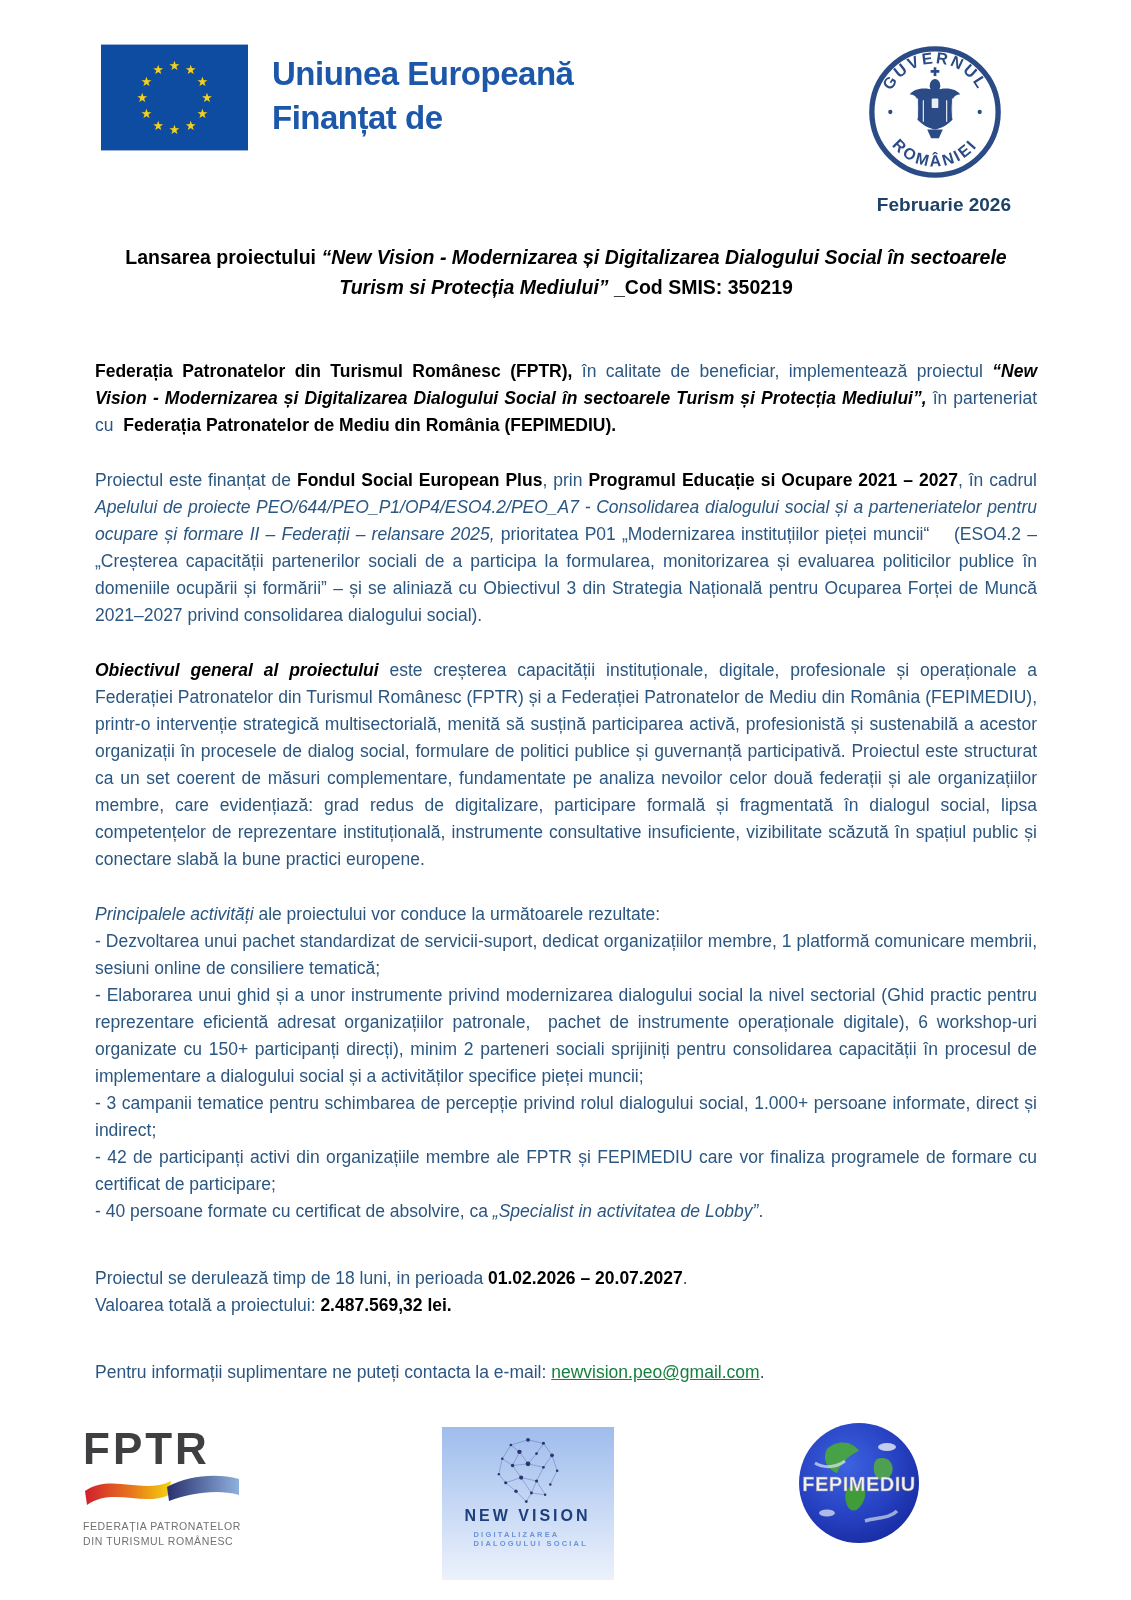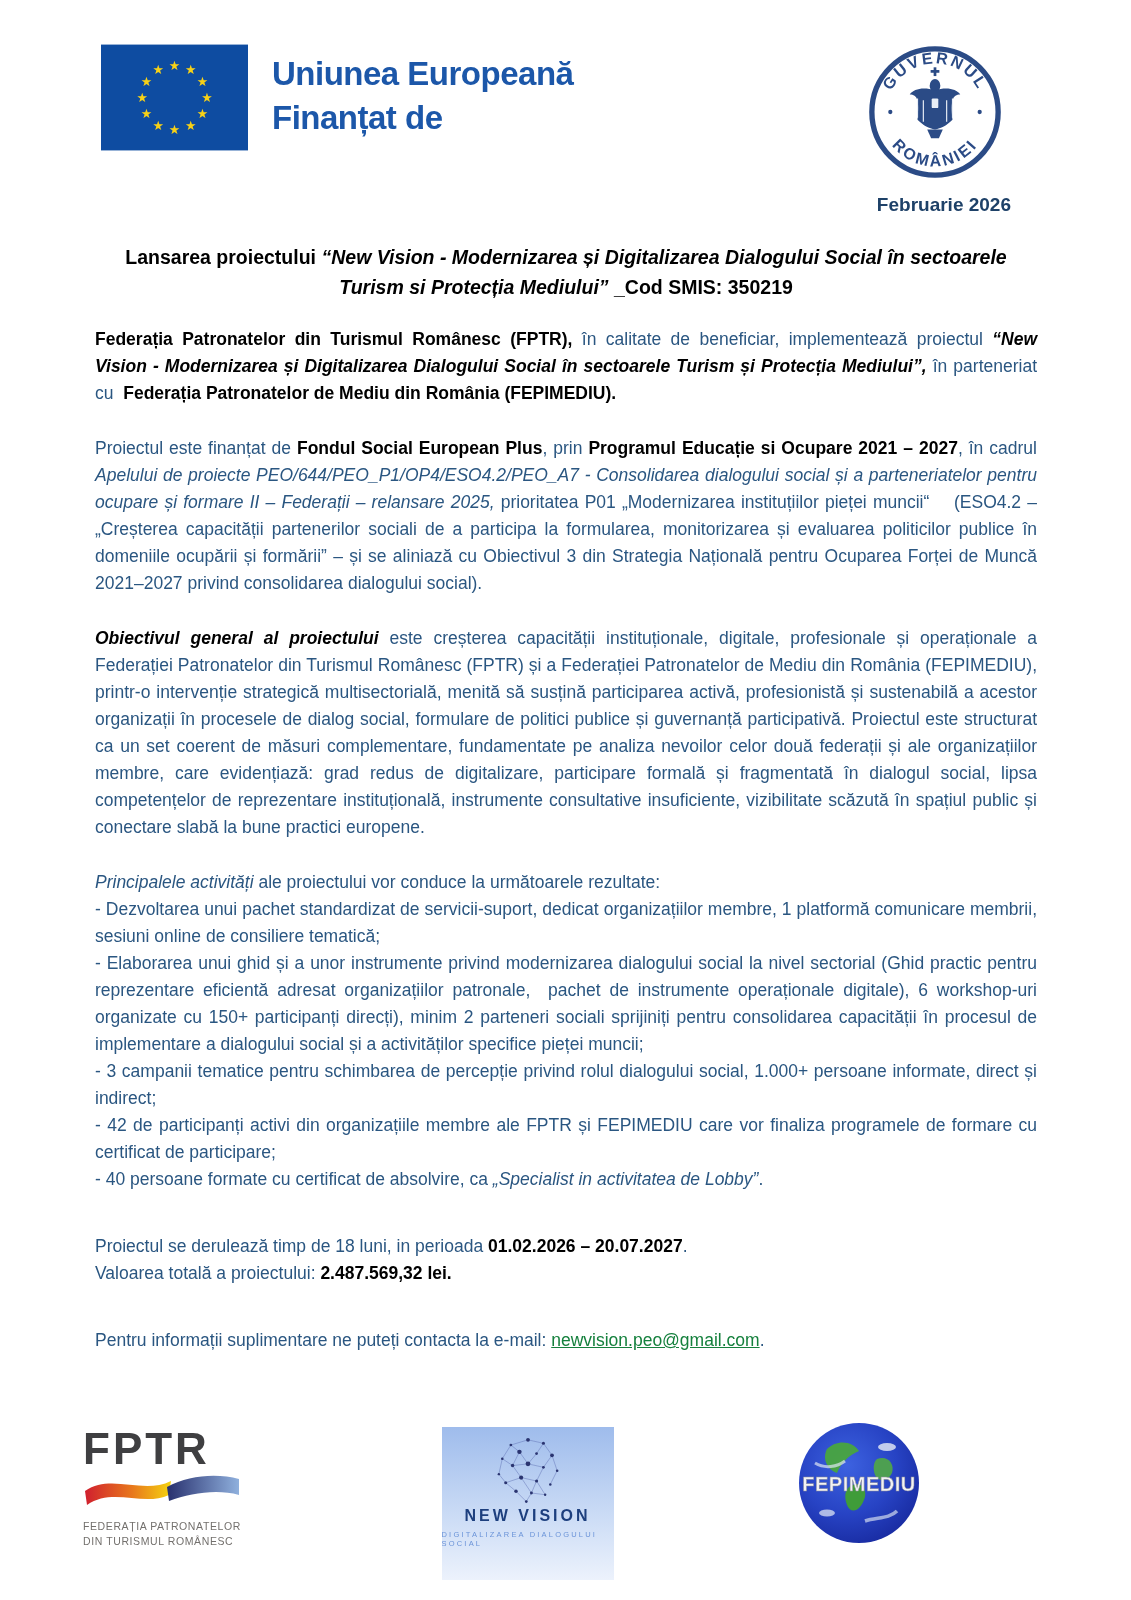--- a/index.html
+++ b/index.html
@@ -16,36 +16,36 @@
   
   .header{display:flex;justify-content:space-between;align-items:flex-start;height:126px;}
   .eu-block{display:flex;align-items:flex-start;margin-left:6px;}
   .eu-text{margin-left:24px;padding-top:8px;font-weight:bold;font-size:33px;line-height:44px;color:#1c57a9;letter-spacing:-0.5px;}
   .gov-seal{margin-right:34px;}
   
   .date{margin-top:24px;text-align:right;padding-right:26px;font-weight:bold;font-size:19px;color:#1e4168;}
   .title{margin-top:26px;text-align:center;font-weight:bold;font-size:19.5px;line-height:30px;color:#1e4168;padding:0 6px;}
   
   .para{margin:0;text-align:justify;font-size:17.5px;line-height:27px;color:#2a5681;}
-  .mt-first{margin-top:24px;}
+  .mt-first{margin-top:56px;}
   .mt{margin-top:28px;}
   .mt-lg{margin-top:40px;}
   .b{font-weight:700;color:#000000;}
   .i{font-style:italic;}
   a.email-link{color:#15803d;text-decoration:underline;cursor:pointer;}
   
   .footer{margin-top:auto;display:grid;grid-template-columns:215px 1fr 240px;align-items:start;padding:0 0 6px 0;}
   .fptr{width:165px;margin-left:-12px;display:flex;flex-direction:column;}
   .fptr-acronym{font-size:44px;font-weight:bold;color:#3f3f41;letter-spacing:3px;line-height:44px;}
   .fptr-caption{margin-top:8px;font-size:10.5px;line-height:15px;color:#73706d;letter-spacing:0.6px;}
   .nv-box{justify-self:center;transform:translateX(-26px);width:172px;height:153px;
     background:linear-gradient(180deg,#9fbcec 0%,#c9daf5 55%,#ecf2fc 100%);
     display:flex;flex-direction:column;align-items:center;justify-content:flex-start;padding-top:6px;box-sizing:border-box;}
   .nv-name{font-size:16px;font-weight:bold;letter-spacing:3px;color:#1d3f7e;margin-top:2px;}
-  .nv-tagline{font-size:7.5px;font-weight:normal;letter-spacing:2.2px;color:#6a93d8;margin-top:5px;}
+  .nv-tagline{font-size:7.5px;font-weight:bold;letter-spacing:2.2px;color:#6a93d8;margin-top:5px;padding-left:32px;}
   .fepi{justify-self:start;margin-top:-6px;}
 </style>
 </head>
 <body>
 
 <div class="page">
 
   <div class="header">
     <div class="eu-block">
       <svg width="147" height="107" viewBox="0 0 150 108">

